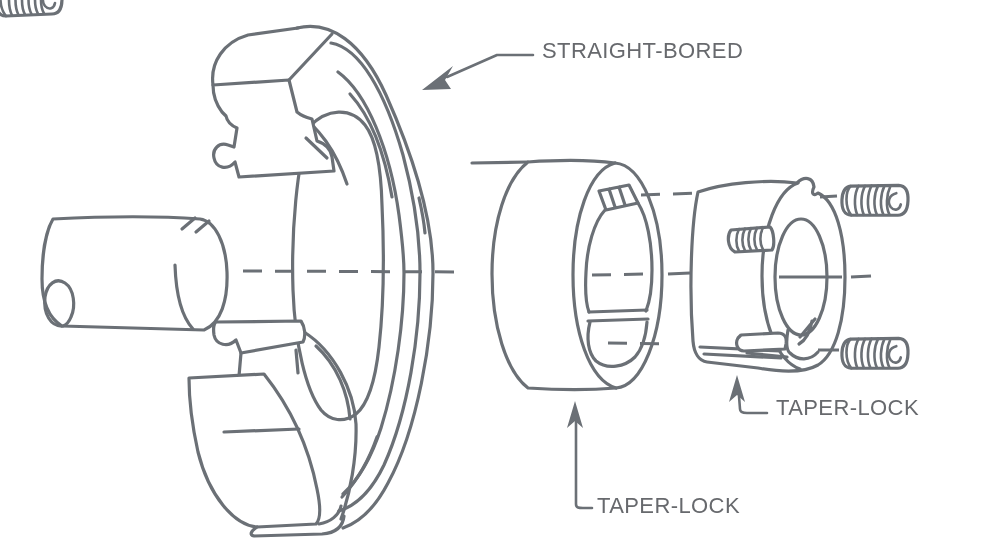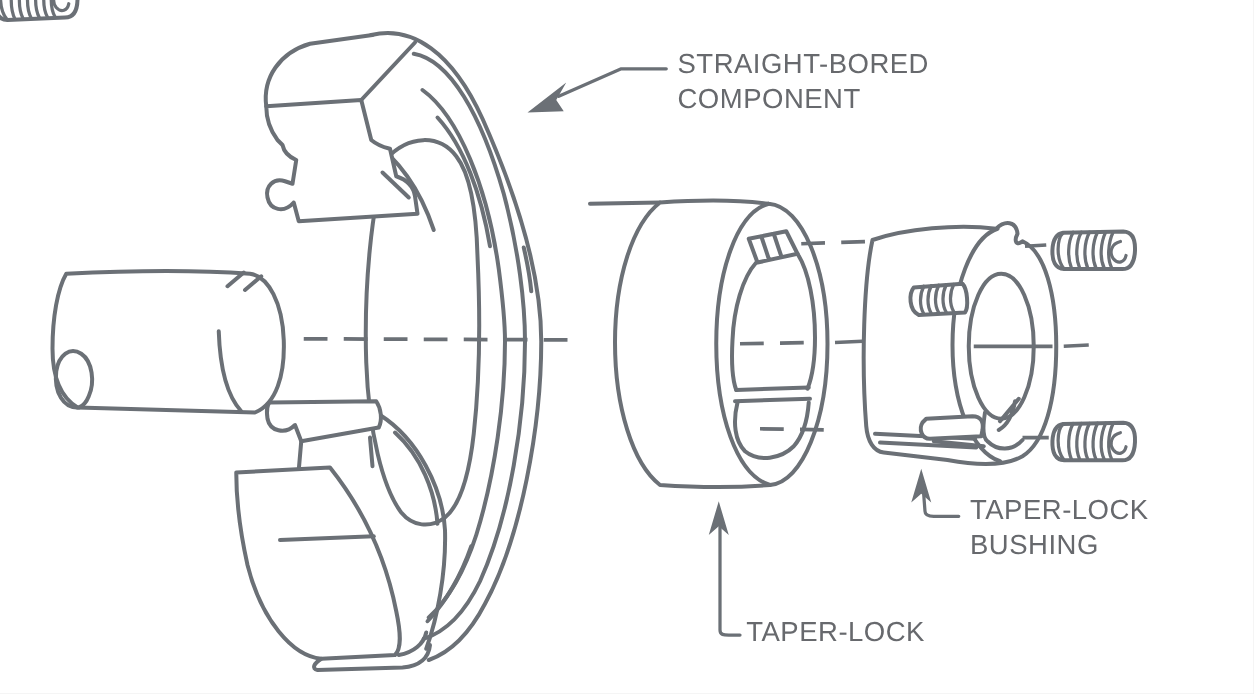--- a/index.html
+++ b/index.html
@@ -131,25 +131,23 @@
       <path class="thin" d="M 576,420 L 576,504 C 576,508 579,508 583,508 L 592,508"></path>
     </g>
     <g>
       <path class="ahead" d="M 737,375 L 729,402 L 737,395 L 745,402 Z"></path>
       <path class="thin" d="M 739,396 L 740,409 C 740,412 743,413 747,413 L 767,413"></path>
     </g>
   </svg>
 
   <div class="lbl" style="left:542px;top:37px;">
     <div>STRAIGHT-BORED</div>
-    <div>COMPONENT</div>
   </div>
 
   <div class="lbl" style="left:597px;top:492px;">
     <div>TAPER-LOCK</div>
   </div>
 
   <div class="lbl" style="left:776px;top:394px;">
     <div>TAPER-LOCK</div>
-    <div>BUSHING</div>
   </div>
 
 </div>
 
 </body></html>

